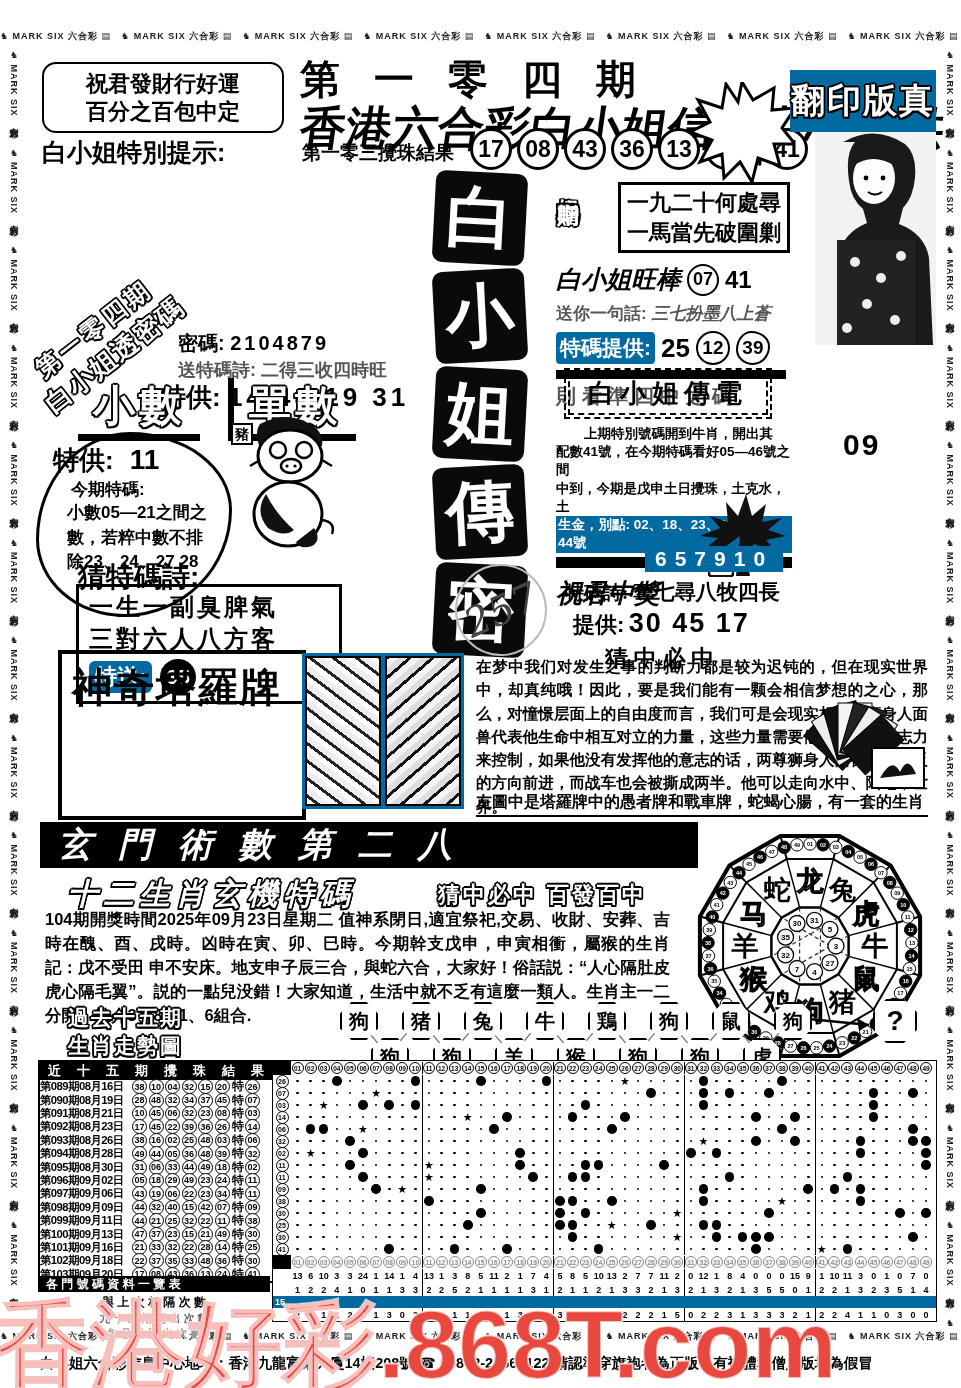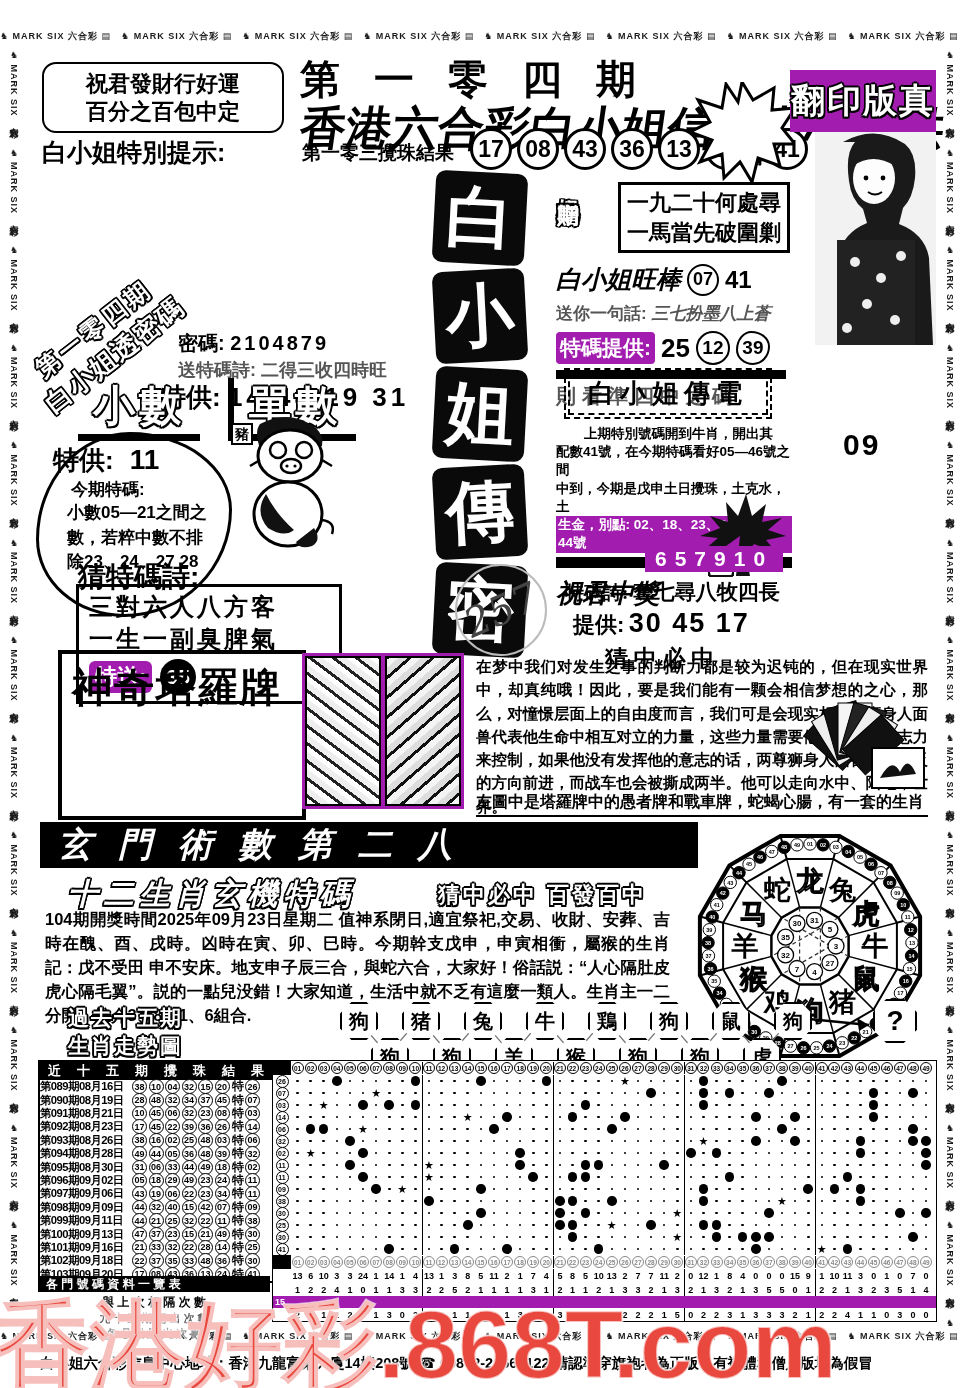--- a/index.html
+++ b/index.html
@@ -4,21 +4,21 @@
 <style>
   html,body{margin:0;padding:0;background:#d8d8d8;}
   .page{position:relative;width:961px;height:1388px;background:#fff;margin:0 auto;overflow:hidden;
         font-family:"Liberation Sans","DejaVu Sans",sans-serif;color:#000;}
   .abs{position:absolute;}
   .serif{font-family:"Liberation Serif","DejaVu Serif",serif;}
   .hollow{color:#fff;text-shadow:-1.5px -1.5px 0 #000,1.5px -1.5px 0 #000,-1.5px 1.5px 0 #000,
           1.5px 1.5px 0 #000,0 -1.7px 0 #000,0 1.7px 0 #000,-1.7px 0 0 #000,1.7px 0 0 #000;}
   .circ{display:inline-flex;align-items:center;justify-content:center;border:2px solid #000;
         border-radius:50%;background:#fff;font-weight:700;box-sizing:border-box;}
-  .blackbox{background:#a21caf;color:#fff;}
+  .blackbox{background:#0369a1;color:#fff;}
   
   .strip{position:absolute;font-size:9px;font-weight:700;color:#1a1a1a;white-space:nowrap;
          overflow:hidden;letter-spacing:1px;}
   .strip.v{writing-mode:vertical-rl;}
   
   .promo-box{border:2.5px solid #000;border-radius:14px;padding:6px 10px;font-weight:800;
              font-size:22px;line-height:1.25;text-align:center;}
   .issue-title{font-size:40px;font-weight:900;letter-spacing:34px;white-space:nowrap;}
   .main-title{font-size:46px;font-weight:900;transform:skewX(-8deg);white-space:nowrap;
               font-family:"Liberation Serif","DejaVu Serif",serif;}
@@ -222,22 +222,22 @@
       <circle cx="65" cy="58" r="1.6" fill="#000"></circle>
     <path d="M30 52 l-10 6 M92 52 l10 6" stroke="#000" stroke-width="2.5"></path>
     <ellipse cx="58" cy="106" rx="34" ry="32" fill="#fff" stroke="#000" stroke-width="3"></ellipse>
     <path d="M36 86 q-12 18 2 34 q16 10 26 2 q-18 -16 -28 -36z" fill="#111"></path>
     <path d="M84 120 q8 12 -2 18 q-12 4 -16 -4z" fill="#111"></path>
     <path d="M92 112 q14 2 10 14" stroke="#000" stroke-width="2.5" fill="none"></path>
   </svg>
 
   <div class="abs" style="left:78px;top:558px;font-size:28px;font-weight:900;">猜特碼詩:</div>
   <div class="abs" style="left:76px;top:584px;width:240px;border:3.5px solid #000;padding:4px 10px;">
+    <div class="serif" style="font-size:24px;font-weight:900;letter-spacing:3px;">一生一副臭脾氣</div>
     <div class="serif" style="font-size:24px;font-weight:900;letter-spacing:3px;">三對六人八方客</div>
-    <div class="serif" style="font-size:24px;font-weight:900;letter-spacing:3px;">一生一副臭脾氣</div>
     <div style="display:flex;align-items:center;gap:8px;margin:4px 0 2px;">
       <span class="blackbox" style="font-size:22px;font-weight:900;padding:1px 6px;border-radius:6px;">特送:</span>
       <span style="width:36px;height:36px;border-radius:50%;background:#000;color:#fff;display:inline-flex;align-items:center;justify-content:center;font-size:21px;font-weight:900;">35</span>
     </div>
   </div>
 
   <div class="abs" style="left:455px;top:546px;width:340px;">
     <div class="blackbox" style="position:absolute;left:190px;top:0;padding:1px 10px;font-size:21px;font-weight:800;letter-spacing:8px;">657910</div>
     <div style="position:absolute;left:110px;top:32px;white-space:nowrap;">
       <span class="serif" style="font-size:19px;font-weight:900;">特碼詩:</span>

